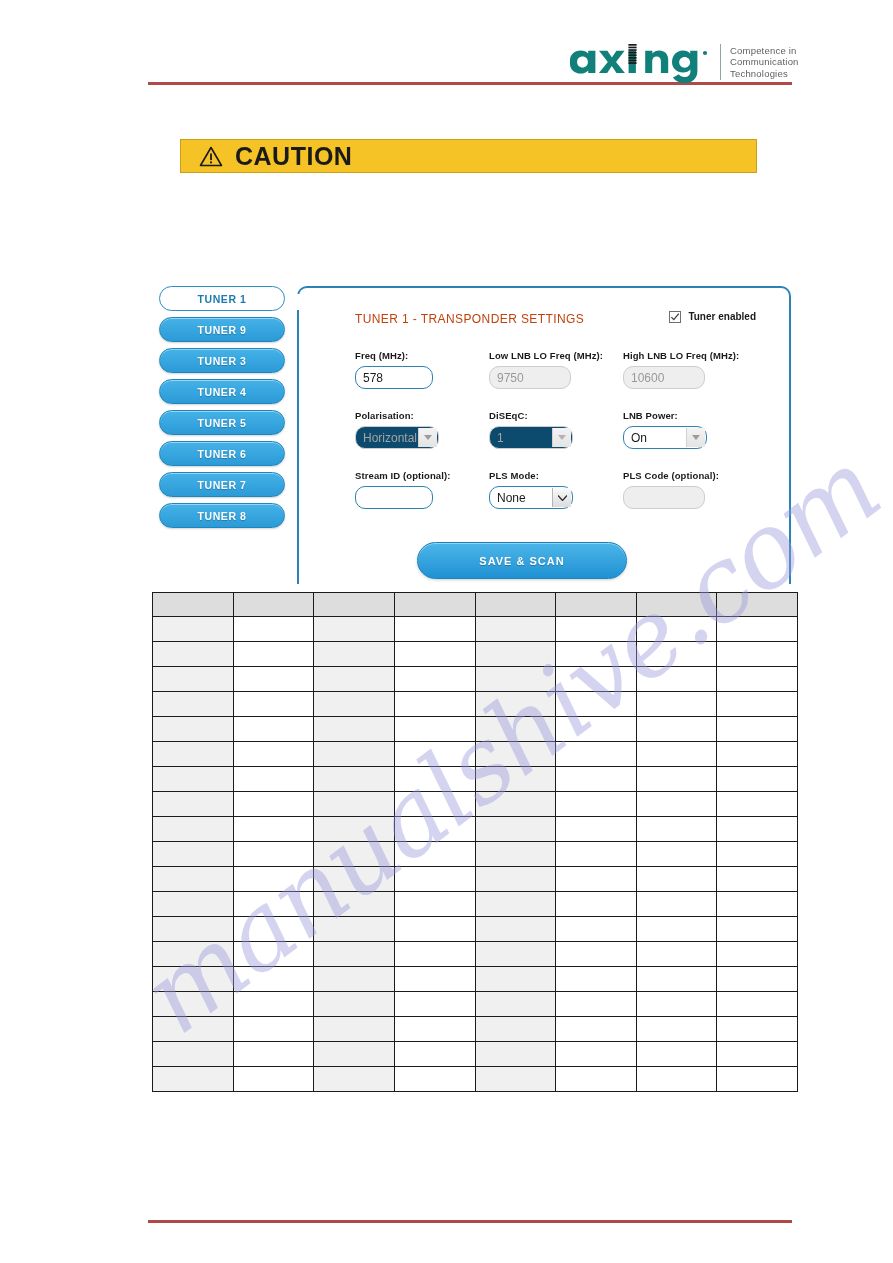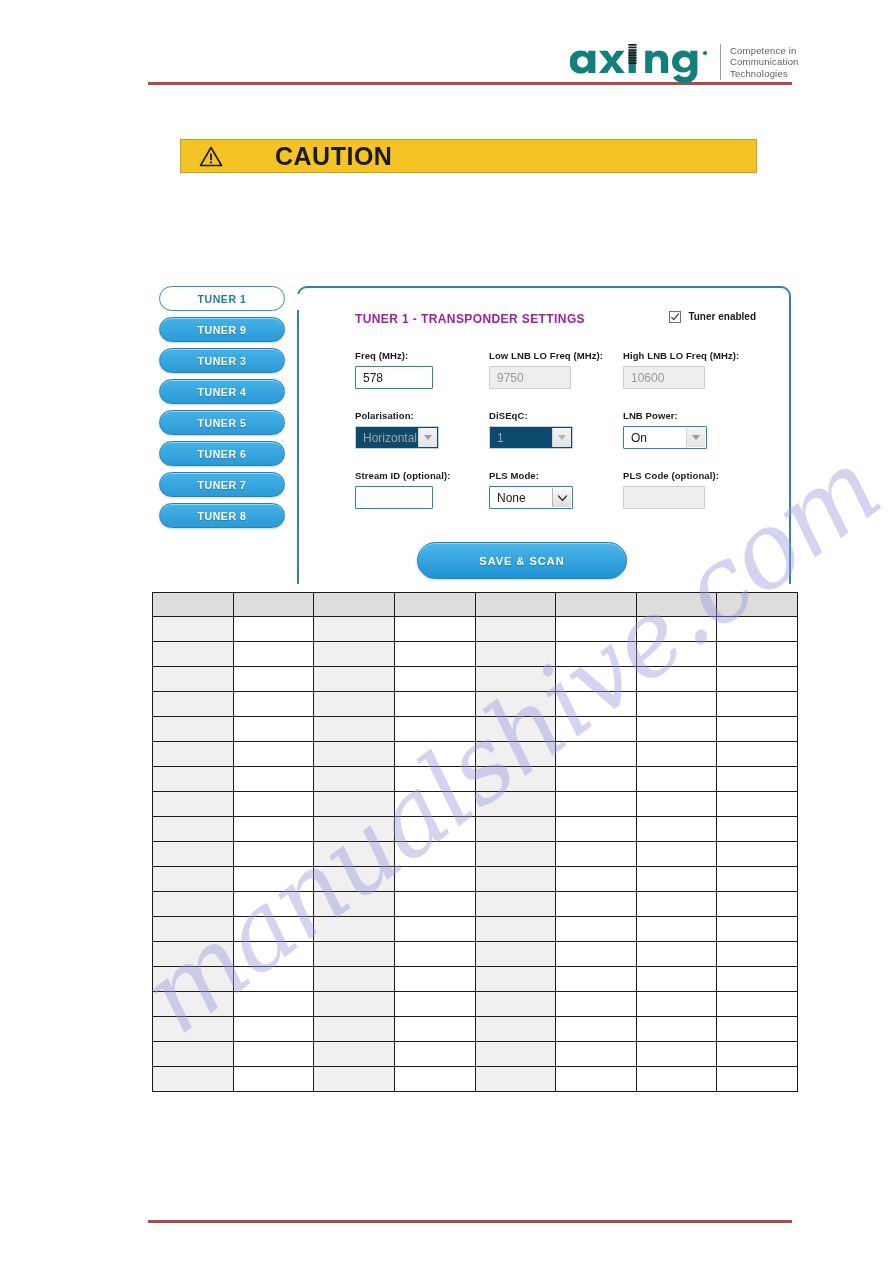--- a/index.html
+++ b/index.html
@@ -89,21 +89,20 @@
     padding-left: 18px;
     z-index: 3;
   }
   #caution-banner .tri { width: 24px; height: 21px; margin-right: 12px; flex: none; }
   #caution-label {
     font-family: "Liberation Sans", sans-serif;
     font-weight: bold;
     font-size: 25px;
     letter-spacing: .5px;
     color: #1a1a1a;
-    margin-left: 40px;
   }
 
   
   #ui-region {
     position: absolute;
     left: 153px; top: 282px;
     width: 645px; height: 306px;
     z-index: 3;
   }
 
@@ -156,23 +155,23 @@
     position: absolute;
     left: -2px; top: 6px;
     width: 4px; height: 16px;
     background: #ffffff;
   }
 
   #panel-title {
     position: absolute;
     left: 56px; top: 24px;
     font-size: 12px;
-    font-weight: bold;
+    font-weight: normal;
     letter-spacing: .4px;
-    color: #a21caf;
+    color: #c2410c;
   }
   #tuner-enabled-wrap {
     position: absolute;
     right: 33px; top: 23px;
     display: flex;
     align-items: flex-start;
     cursor: pointer;
   }
   #tuner-enabled-box {
     width: 12px; height: 12px;
@@ -204,21 +203,21 @@
   .field-label {
     font-size: 9.5px;
     font-weight: bold;
     color: #1a1a1a;
     margin-bottom: 5px;
     white-space: nowrap;
     letter-spacing: .1px;
   }
   .control {
     height: 23px;
-    border-radius: 1px;
+    border-radius: 10px;
     display: flex;
     align-items: center;
     font-size: 12px;
     position: relative;
   }
   .control.text-enabled {
     width: 78px;
     border: 1px solid #2b82b5;
     background: #ffffff;
     color: #1a1a1a;

